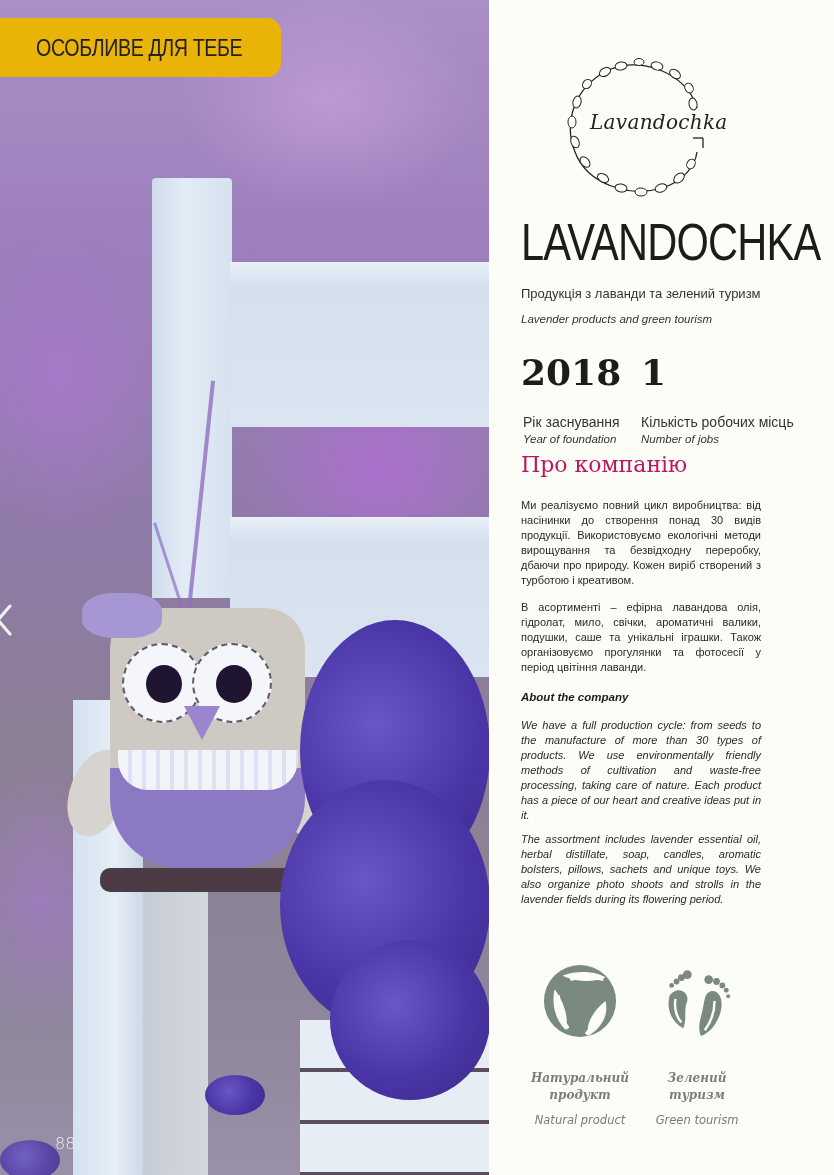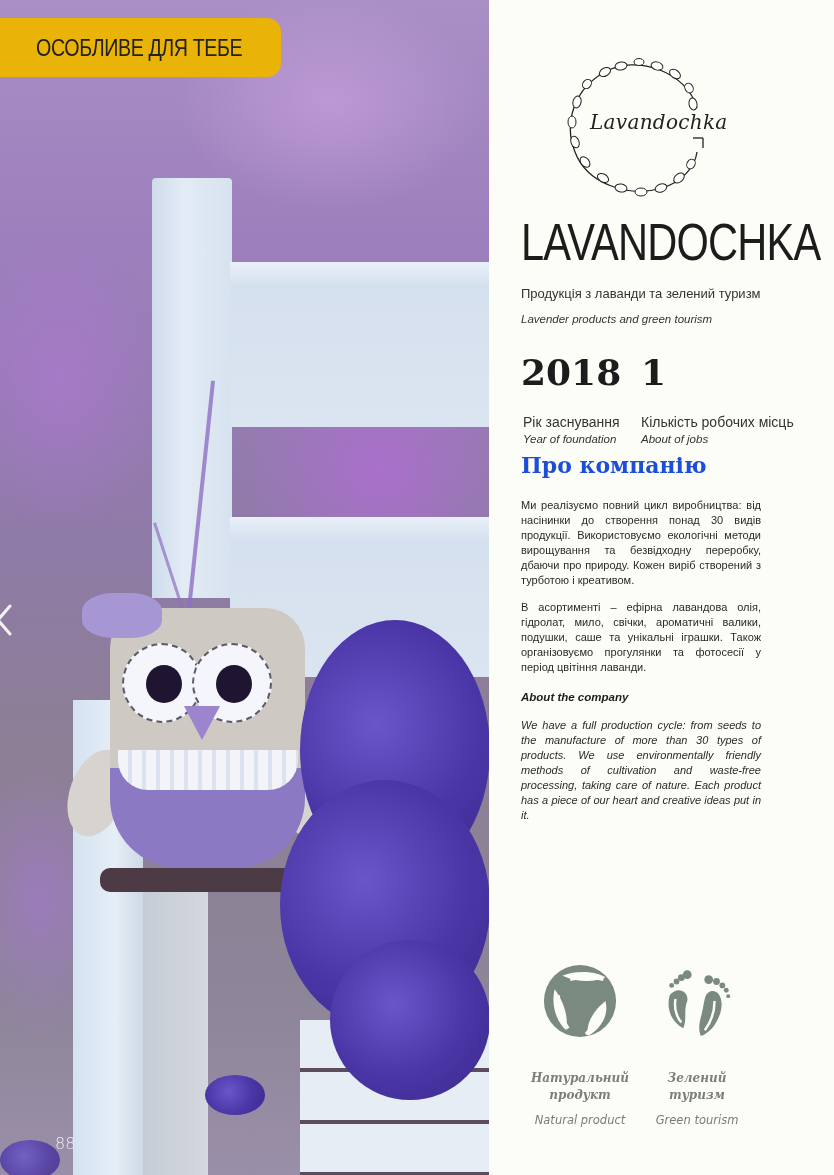--- a/index.html
+++ b/index.html
@@ -127,21 +127,21 @@
     white-space: nowrap; line-height: 60px;
   }
   .sub-ua { position: absolute; left: 32px; top: 286px; font-size: 13px; color: #333; }
   .sub-en { position: absolute; left: 32px; top: 313px; font-size: 11.5px; color: #333; font-style: italic; }
   .stat { position: absolute; top: 350px; }
   .stat .num { font-family: "DejaVu Serif", serif; font-weight: bold; font-size: 36px; color: #1c1c1c; line-height: 44px; }
   .stat .lab-ua { margin-top: 20px; font-size: 14px; color: #333; }
   .stat .lab-en { margin-top: 3px; font-size: 11.5px; color: #333; font-style: italic; }
   .stat.s1 { left: 32px; } .stat.s2 { left: 152px; }
   .stat.s1 .lab-ua, .stat.s1 .lab-en { margin-left: 2px; }
-  .h-about { position: absolute; left: 32px; top: 452px; font-family: "DejaVu Serif", serif; font-size: 22px; color: #1d4ed8; font-weight: bold; }
+  .h-about { position: absolute; left: 32px; top: 452px; font-family: "DejaVu Serif", serif; font-size: 22px; color: #be185d; }
   .body-text {
     position: absolute; left: 32px; width: 240px; font-size: 11px; line-height: 15px; color: #2a2a2a; text-align: justify;
   }
   .p1 { top: 498px; } .p2 { top: 600px; }
   .h-about-en { position: absolute; left: 32px; top: 691px; font-size: 11.5px; font-weight: bold; font-style: italic; color: #1c1c1c; }
   .p3 { top: 718px; font-style: italic; } .p4 { top: 832px; font-style: italic; }
 
   .feature { position: absolute; top: 962px; width: 110px; text-align: center; }
   .feature.f1 { left: 36px; } .feature.f2 { left: 153px; }
   .feature svg { width: 78px; height: 78px; display: block; margin: 0 auto; }
@@ -239,29 +239,30 @@
   <div class="sub-en">Lavender products and green tourism</div>
 
   <div class="stat s1">
     <div class="num">2018</div>
     <div class="lab-ua">Рік заснування</div>
     <div class="lab-en">Year of foundation</div>
   </div>
   <div class="stat s2">
     <div class="num">1</div>
     <div class="lab-ua">Кількість робочих місць</div>
-    <div class="lab-en">About of jobs</div>
+    <div class="lab-en">Number of jobs</div>
   </div>
 
   <div class="h-about">Про компанію</div>
   <p class="body-text p1">Ми реалізуємо повний цикл виробництва: від насінинки до створення понад 30 видів продукції. Використовуємо екологічні методи вирощування та безвідходну переробку, дбаючи про природу. Кожен виріб створений з турботою і креативом.</p>
   <p class="body-text p2">В асортименті – ефірна лавандова олія, гідролат, мило, свічки, ароматичні валики, подушки, саше та унікальні іграшки. Також організовуємо прогулянки та фотосесії у період цвітіння лаванди.</p>
 
   <div class="h-about-en">About the company</div>
   <p class="body-text p3">We have a full production cycle: from seeds to the manufacture of more than 30 types of products. We use environmentally friendly methods of cultivation and waste-free processing, taking care of nature. Each product has a piece of our heart and creative ideas put in it.</p>
+  <p class="body-text p4">The assortment includes lavender essential oil, herbal distillate, soap, candles, aromatic bolsters, pillows, sachets and unique toys. We also organize photo shoots and strolls in the lavender fields during its flowering period.</p>
 
   <div class="feature f1">
     <svg viewBox="0 0 80 80">
       <circle cx="40" cy="40" r="37" fill="#7a8a80"></circle>
       <g fill="#fdfdf7">
         <path d="M22 14 C 38 8, 58 10, 66 16 C 56 20, 40 22, 22 14 Z"></path>
         <path d="M14 28 C 10 44, 16 62, 26 70 C 28 56, 24 42, 14 28 Z"></path>
         <path d="M66 40 C 70 54, 62 68, 48 76 C 46 62, 54 50, 66 40 Z"></path>
       </g>
       <g fill="none" stroke="#fdfdf7" stroke-width="3">

